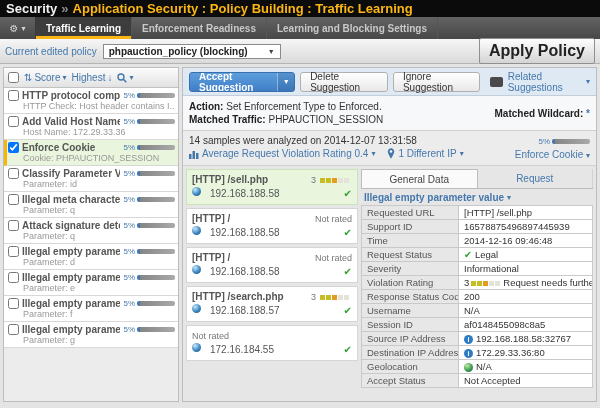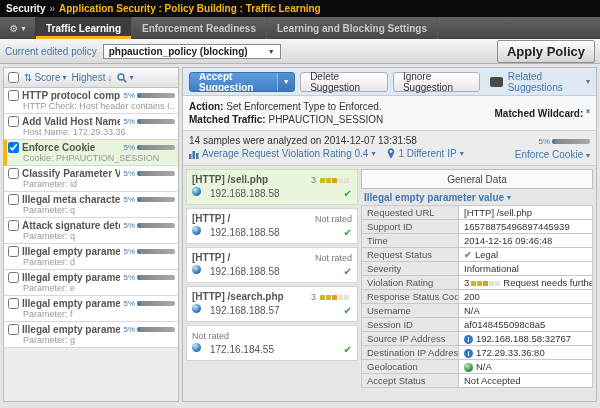--- a/index.html
+++ b/index.html
@@ -1,34 +1,34 @@
 <!DOCTYPE html>
 <html><head>
 <meta charset="utf-8">
 <style>
   *{box-sizing:border-box;margin:0;padding:0}
   html,body{width:600px;height:408px;overflow:hidden}
   body{background:#e4e4e4;font-family:"Liberation Sans","DejaVu Sans",sans-serif;font-size:10px;color:#333}
   .link{color:#4478ad;cursor:pointer;text-decoration:none}
   .caret{font-size:8px;color:inherit}
   
-  .topbar{height:17px;background:#0b0b0b;display:flex;align-items:center;gap:4px;padding:0 6px;font-size:10px}
+  .topbar{height:17px;background:#0b0b0b;display:flex;align-items:center;gap:4px;padding:0 6px;font-size:13px}
   .crumb-root{color:#f2f2f2;font-weight:bold}
   .crumb-sep{color:#8d8d8d;font-weight:bold}
   .crumb-path{color:#fcb614;font-weight:bold}
   
   .tabbar{height:22px;background:linear-gradient(#636363,#474747);display:flex;align-items:stretch}
   .gearbox{width:36px;display:flex;align-items:center;justify-content:center;gap:3px;color:#d4d4d4;border-right:1px solid #3a3a3a;cursor:pointer}
   .tab{padding:0 10px;display:flex;align-items:center;color:#c9c9c9;font-weight:bold;border-right:1px solid #565656;cursor:pointer;white-space:nowrap}
   .tab.active{background:#3d3d3d;color:#fff;box-shadow:inset 0 -3px 0 #fcb614}
   
   .policybar{height:25px;background:linear-gradient(#f6f6f6,#dadada);border-bottom:1px solid #b3b3b3;display:flex;align-items:center;gap:6px;padding:0 5px}
   .select{background:#fff;border:1px solid #8a8a8a;padding:1px 5px;display:flex;gap:20px;align-items:center;font-weight:bold;color:#222;cursor:pointer}
   .sel-arrow{font-size:7px;color:#444}
-  .btn-apply{margin-left:auto;background:linear-gradient(#fefefe,#d4d4d4);border:1px solid #8f8f8f;border-radius:2px;font-weight:bold;font-size:13px;padding:3px 9px;color:#222;cursor:pointer}
+  .btn-apply{margin-left:auto;background:linear-gradient(#fefefe,#d4d4d4);border:1px solid #8f8f8f;border-radius:2px;font-weight:bold;font-size:16px;padding:3px 9px;color:#222;cursor:pointer}
   
   .main{display:flex;gap:3px;padding:3px;height:341px}
   
   .lpanel{width:176px;background:#ececec;border:1px solid #bdbdbd;display:flex;flex-direction:column;overflow:hidden}
   .lhead{height:20px;flex:none;background:linear-gradient(#fcfcfc,#e2e2e2);border-bottom:1px solid #c2c2c2;display:flex;align-items:center;gap:5px;padding:0 4px;color:#4478ad}
   .lhead .grp{display:flex;align-items:center;gap:2px;cursor:pointer}
   input[type=checkbox]{width:11px;height:11px;margin:0;flex:none}
   .litem{background:#fff;border-bottom:1px solid #d8d8d8;padding:2px 3px 2px 4px;cursor:pointer}
   .litem.selected{background:#e9f5dd;border-left:3px solid #f5b80a;padding-left:1px}
   .li-top{display:flex;align-items:center;gap:3px}
@@ -437,20 +437,23 @@
           </div>
         </div>
 
       <div class="details">
         <div class="dtabs">
 
             <div class="dtab active">
               <span>General Data</span>
             </div>
 
+            <div class="dtab">
+              <span>Request</span>
+            </div>
 
           </div>
         <div class="vlink link">
           <span>Illegal empty parameter value</span>
           <span class="caret">▾</span>
         </div>
         <table class="dt">
           <tbody>
 
               <tr>

